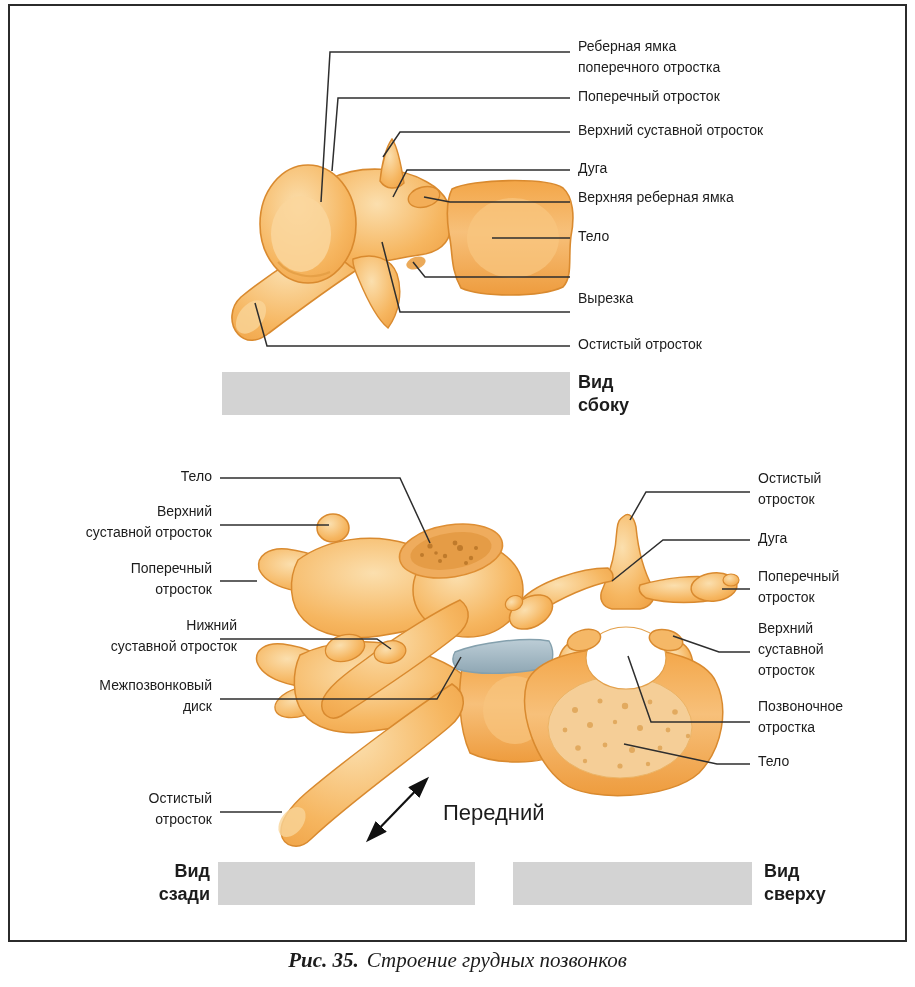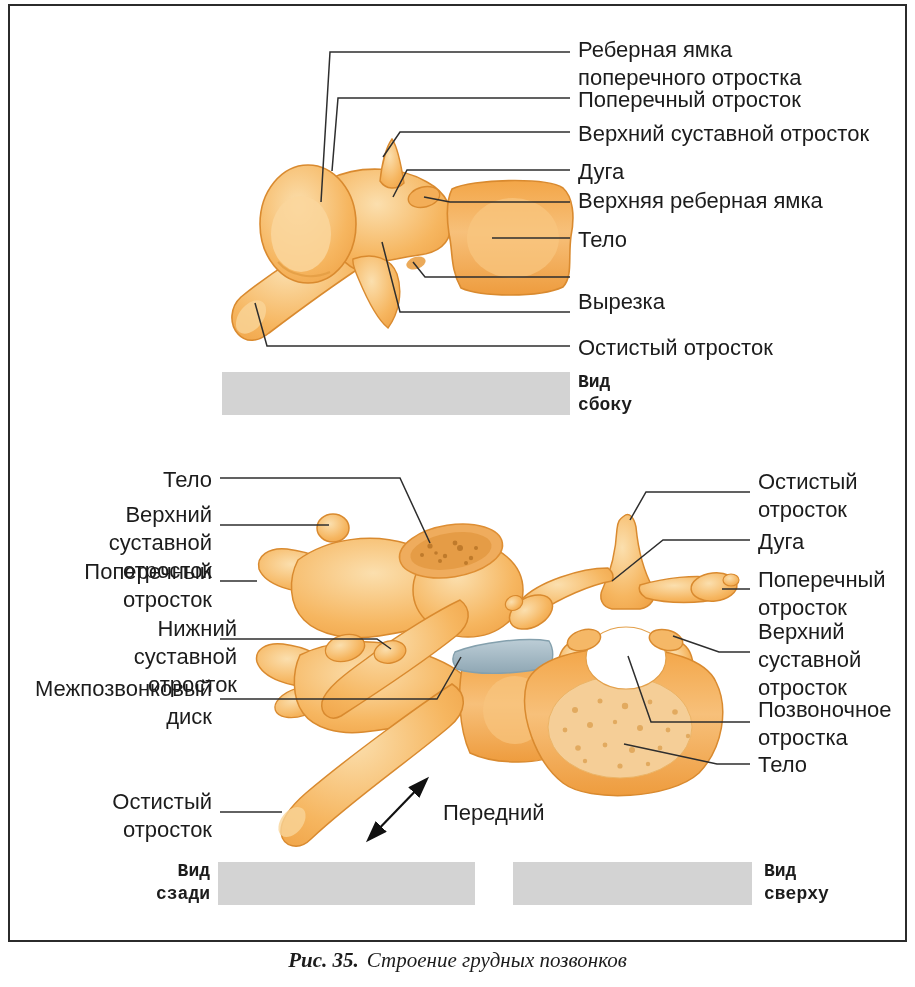--- a/index.html
+++ b/index.html
@@ -1,22 +1,22 @@
 <!DOCTYPE html>
 <html><head>
 <meta charset="utf-8">
 <style>
   html,body{margin:0;padding:0;background:#fff;}
   .stage{position:relative;width:915px;height:987px;background:#fff;overflow:hidden;
          font-family:"Liberation Sans",sans-serif;color:#1c1c1c;}
   .frame{position:absolute;left:8px;top:4px;width:895px;height:934px;border:2px solid #2b2b2b;background:#fff;}
   .art{position:absolute;left:0;top:0;pointer-events:none;}
-  .lbl{position:absolute;font-size:22px;line-height:28px;white-space:pre-line;}
+  .lbl{position:absolute;font-size:14px;line-height:21px;white-space:pre-line;}
   .ralign{text-align:right;}
-  .viewlbl{position:absolute;font-size:18px;line-height:23px;font-weight:bold;white-space:pre-line;font-family:Liberation Mono, monospace;}
+  .viewlbl{position:absolute;font-size:18px;line-height:23px;font-weight:bold;white-space:pre-line;}
   .bar{position:absolute;height:43px;background:#d3d3d3;}
   .dirlbl{position:absolute;font-size:22px;line-height:22px;margin-top:36px;}
   .caption{position:absolute;left:0;top:948px;width:915px;text-align:center;
            font-family:"Liberation Serif",serif;font-size:21px;font-style:italic;}
   .caption .pre{font-weight:bold;margin-right:8px;}
 </style>
 </head>
 <body>
 
 <div class="stage">

